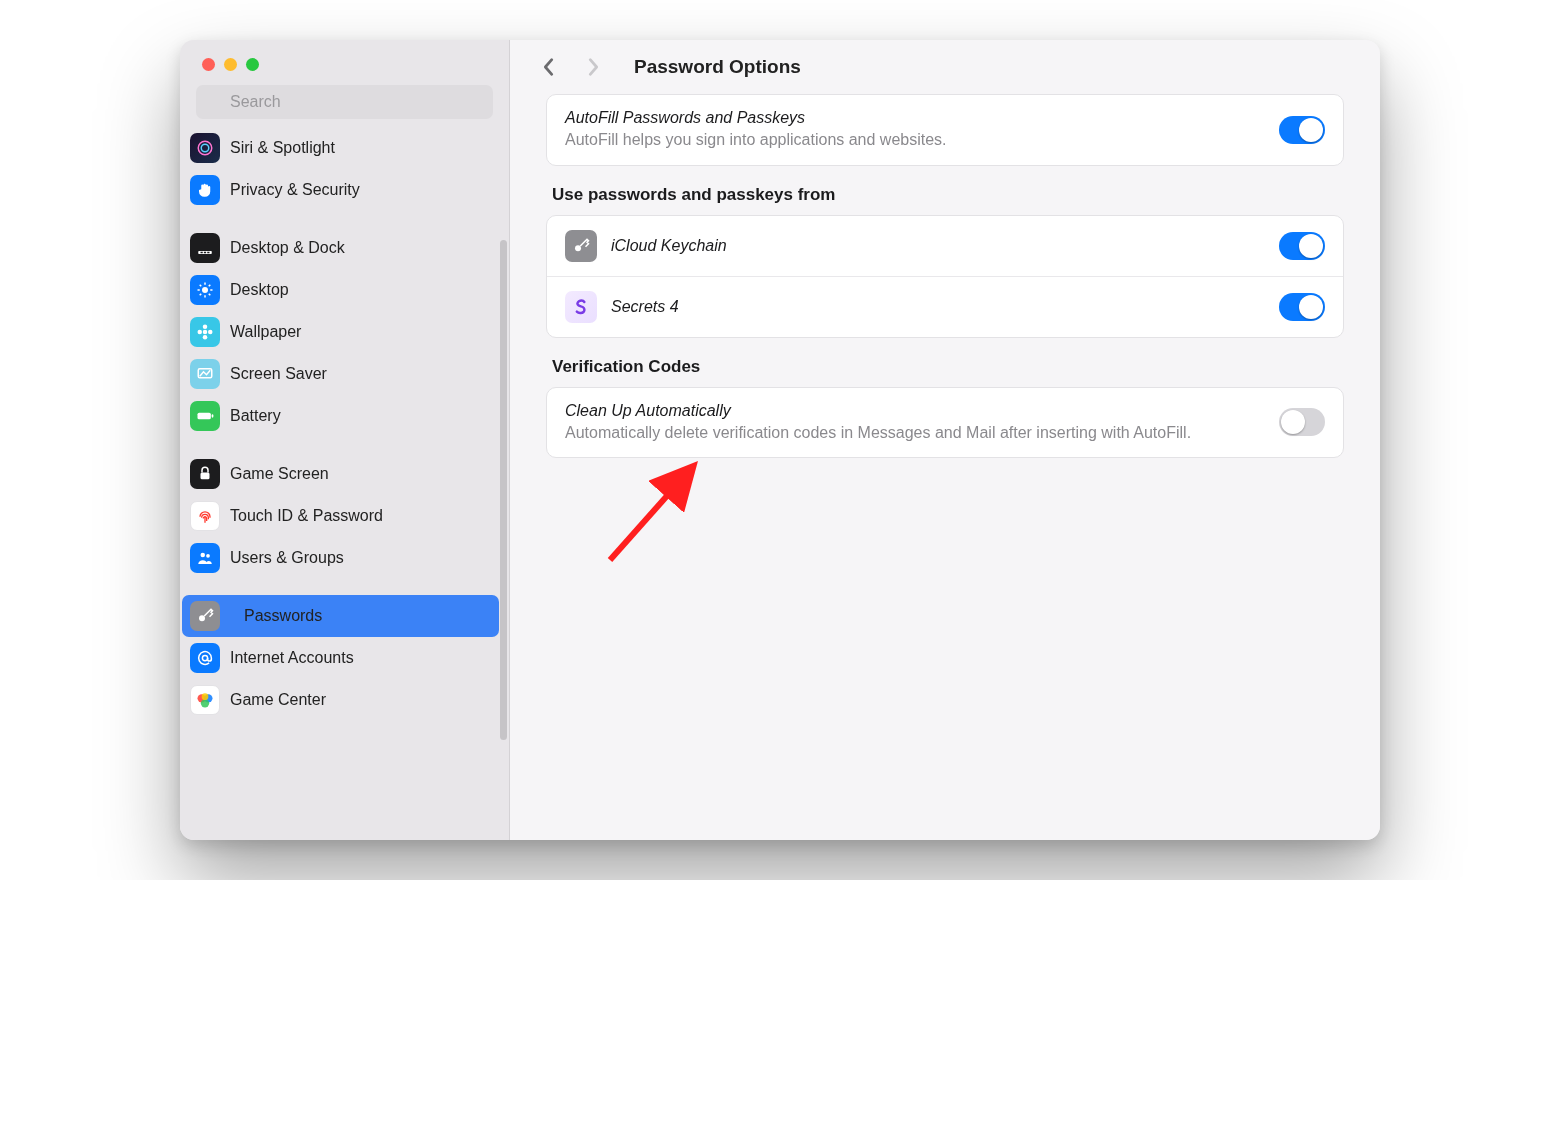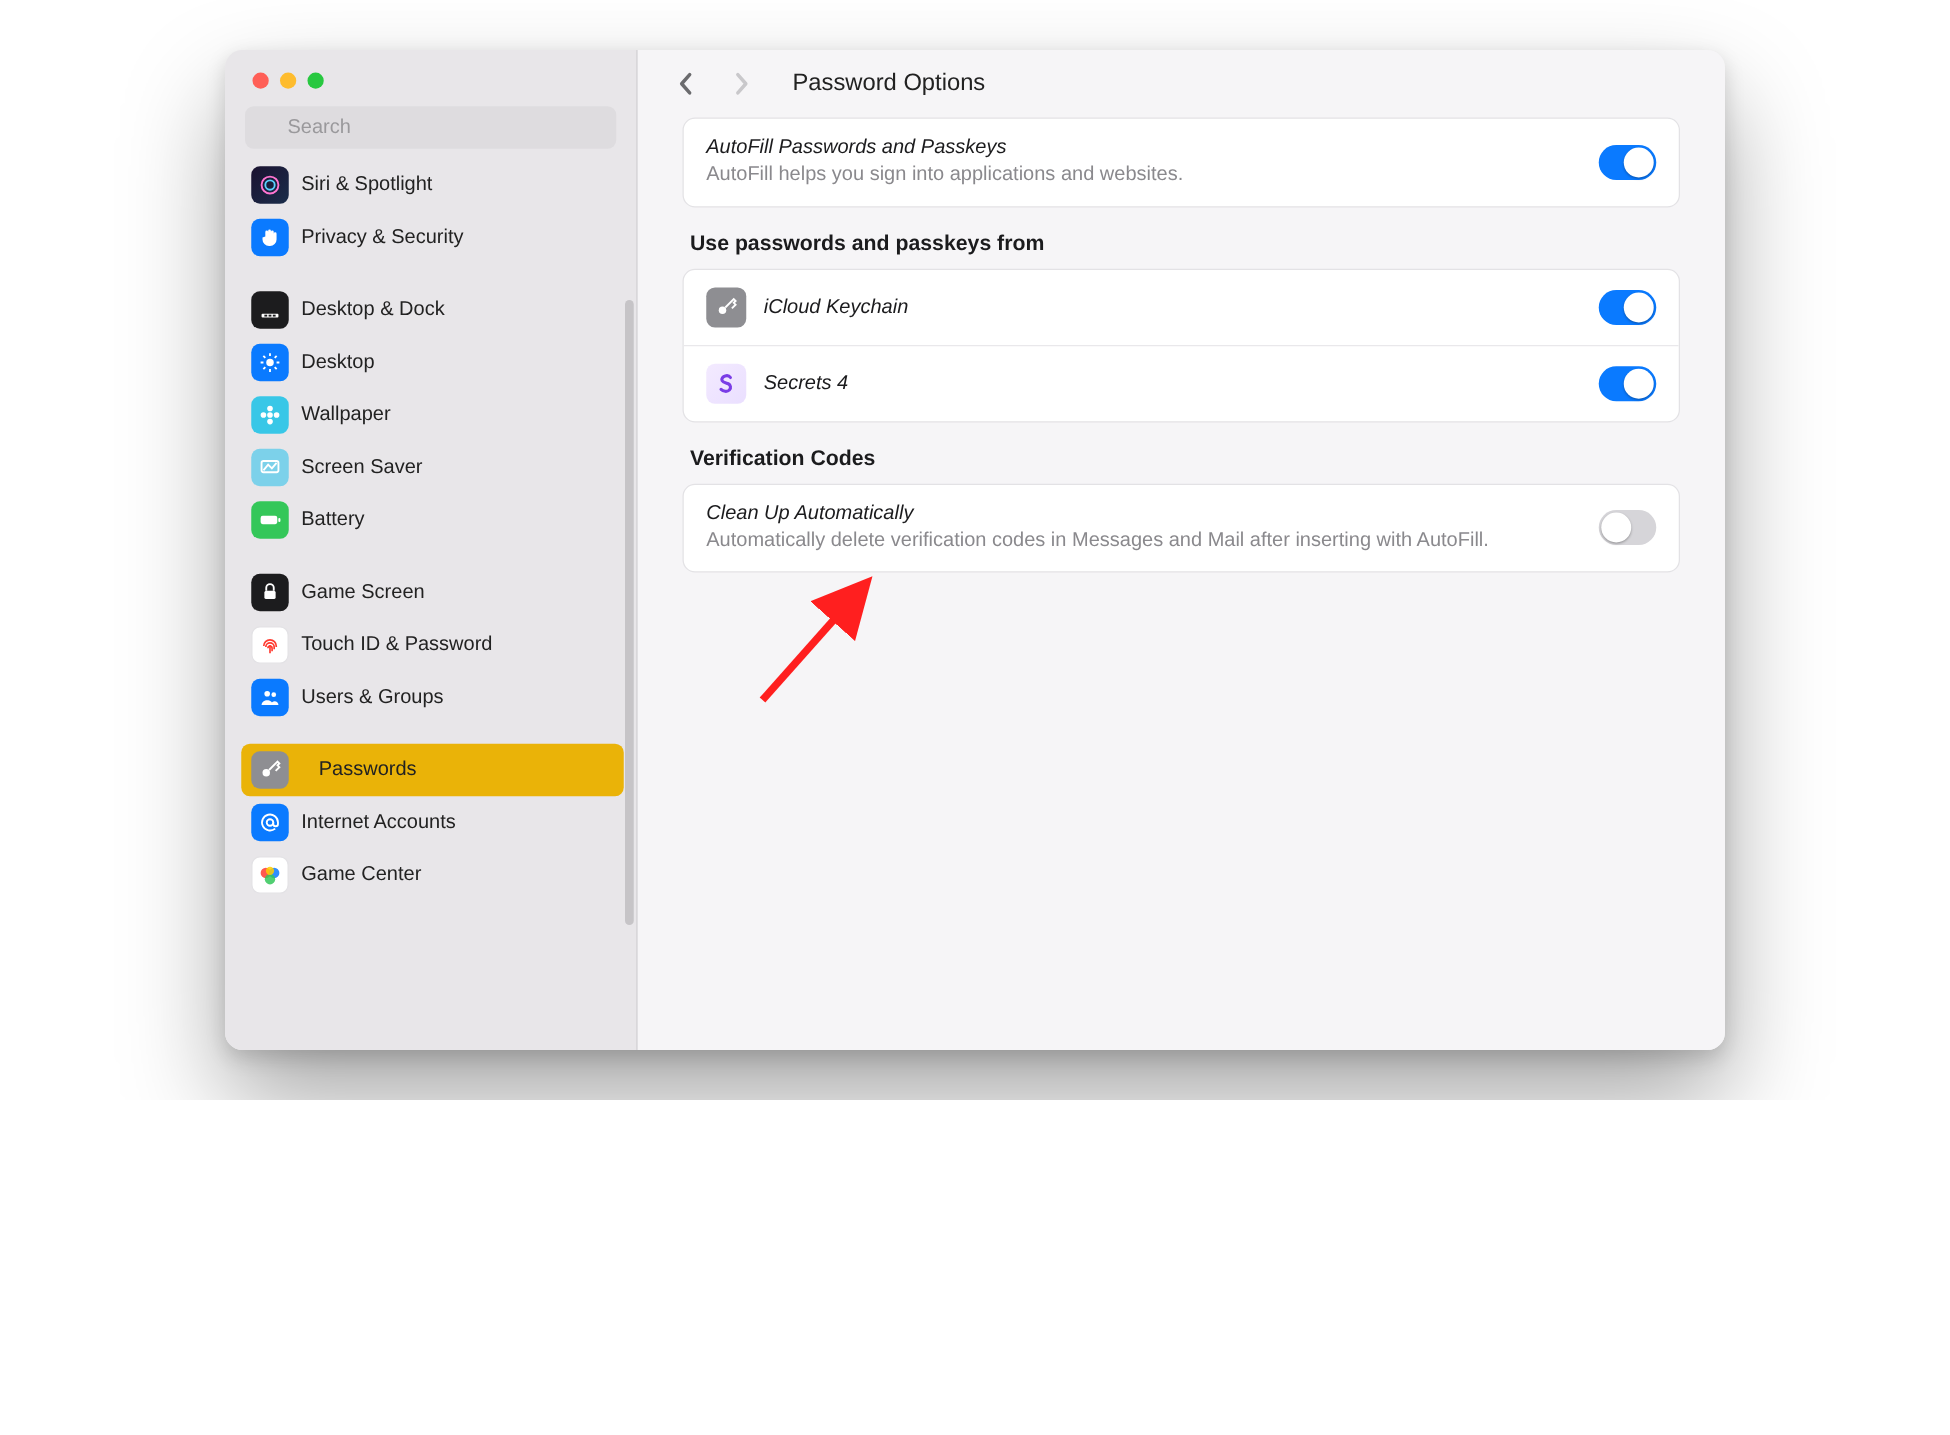--- a/index.html
+++ b/index.html
@@ -53,33 +53,33 @@
     .search-container { position: relative; }
     .search-icon {
       position: absolute;
       left: 10px; top: 50%; transform: translateY(-50%);
       width: 16px; height: 16px; color: #7a7a7d;
     }
     .search::placeholder { color: #9a999c; }
     .sidebar-scroll {
       flex: 1;
       overflow-y: auto;
-      padding: 0 10px 6px 13px;
+      padding: 0 10px 6px 2px;
     }
     .sidebar-item {
       display: flex;
       align-items: center;
       gap: 10px;
       padding: 6px 8px;
       border-radius: 7px;
       cursor: default;
       font-size: 16px;
       color: #222;
     }
-    .sidebar-item.selected { background: #eab308; gap: 24px; }
+    .sidebar-item.selected { background: #3b82f6; gap: 24px; }
     .sidebar-group-gap { height: 16px; }
     .sb-icon {
       width: 30px; height: 30px; border-radius: 7px;
       display: flex; align-items: center; justify-content: center;
       flex-shrink: 0;
       color: #fff;
     }
     .scrollbar-fake {
       position: absolute;
       right: 2px;
@@ -101,21 +101,21 @@
       align-items: center;
       gap: 22px;
       padding: 16px 28px 10px 28px;
     }
     .nav-btn {
       width: 22px; height: 22px;
       display: flex; align-items: center; justify-content: center;
       color: #666;
     }
     .nav-btn.disabled { color: #c4c3c6; }
-    .page-title { font-size: 19px; font-weight: 400; color: #222; margin-left: 8px; }
+    .page-title { font-size: 19px; font-weight: 700; color: #222; margin-left: 8px; }
     .content {
       padding: 6px 36px 24px 36px;
     }
     .card {
       background: #fff;
       border: 1px solid #e3e2e5;
       border-radius: 10px;
       overflow: hidden;
     }
     .row {

